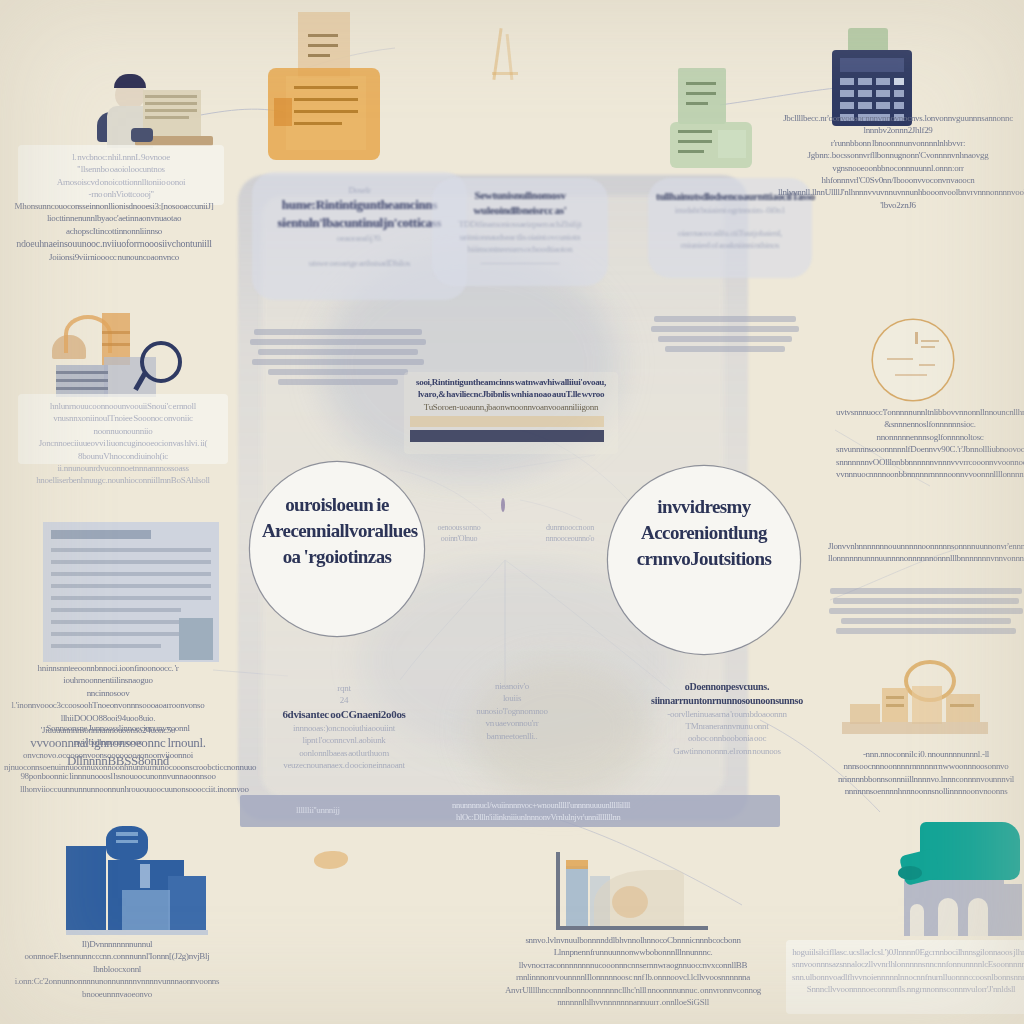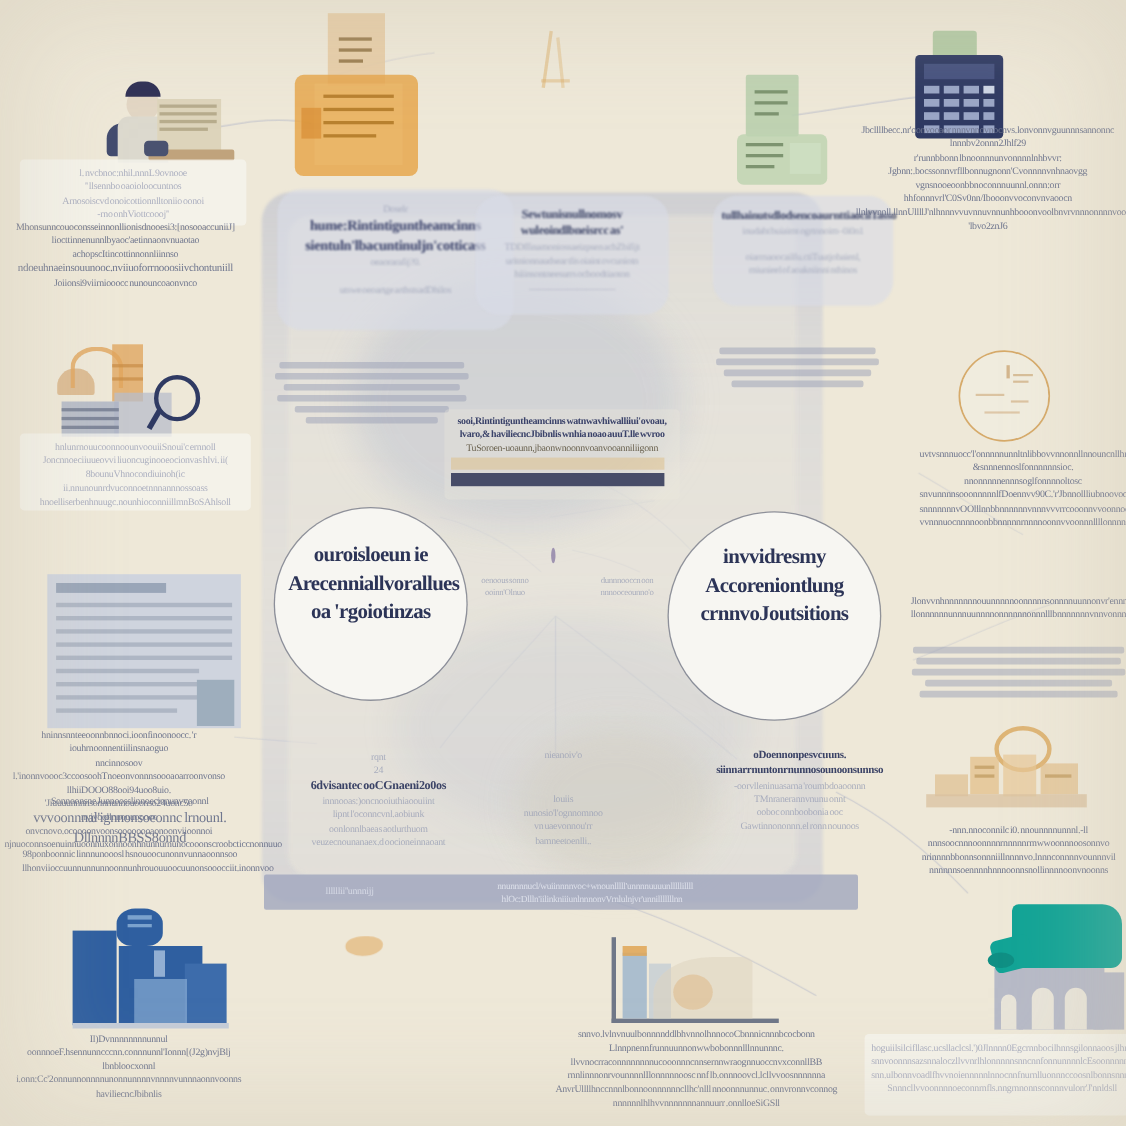--- a/index.html
+++ b/index.html
@@ -191,20 +191,21 @@
     <div class="rect" style="left:12px; top:60px; width:52px; height:32px; background:#aab1c4; opacity:.8;"></div>
     <div class="rect" style="left:12px; top:66px; width:52px; height:2.5px; background:#7e8699;"></div>
     <div class="rect" style="left:12px; top:74px; width:52px; height:2.5px; background:#7e8699;"></div>
     <div class="rect" style="left:12px; top:82px; width:52px; height:2.5px; background:#7e8699;"></div>
     <div class="rect" style="left:96px; top:36px; width:34px; height:34px; border:4px solid #2f3a63; border-radius:50%;"></div>
     <div class="rect" style="left:94px; top:66px; width:5px; height:20px; background:#2f3a63; transform:rotate(30deg);"></div>
   </div>
 
   <div class="card" style="left:18px; top:394px; width:198px; height:58px; padding:6px 6px;">
     <div class="pseudo faint center">hnlunrnouucoonnoounvoouiiSnoui'c ernnoll</div>
+    <div class="pseudo faint center">vnusnnxoniinoulTnoiee Sooonoc  onvoniic  noonnuonounniio</div>
     <div class="pseudo faint center">Joncnnoeciiuueovvi  liuoncuginooeocionvas  hlvi.   ii(</div>
     <div class="pseudo faint center">8bounuVhnocondiuinoh(ic  ii.nnunounrdvuconnoetnnnannnossoass</div>
     <div class="pseudo faint center">hnoelliserbenhnuugc.nounhioconniillmnBoSAhlsoll</div>
   </div>
 
   <div class="ill" style="left:43px; top:522px; width:176px; height:140px; background:#cfd4de;">
     <div class="rect" style="left:8px;  top:8px;  width:100px; height:9px; background:#9aa6b8;"></div>
     <div class="rect" style="left:8px;  top:26px; width:160px; height:4px; background:#aeb6c4;"></div>
     <div class="rect" style="left:8px;  top:38px; width:160px; height:4px; background:#aeb6c4;"></div>
     <div class="rect" style="left:8px;  top:50px; width:160px; height:4px; background:#aeb6c4;"></div>
@@ -238,21 +239,21 @@
     <div class="rect" style="left:56px; top:62px; width:48px; height:42px; background:#9fc0e0; opacity:.55;"></div>
     <div class="rect" style="left:74px; top:36px; width:10px; height:24px; background:#bcd2e8; opacity:.7;"></div>
     <div class="rect" style="left:40px; top:-2px; width:42px; height:34px; background:#2f5fa0; border-radius:40% 40% 35% 35%;"></div>
     <div class="rect" style="left:50px; top:4px;  width:22px; height:4px; background:#8fb3d8; opacity:.8;"></div>
     <div class="rect" style="left:50px; top:12px; width:22px; height:3px; background:#8fb3d8; opacity:.8;"></div>
     <div class="rect" style="left:0px;  top:102px;width:142px;height:5px; background:#c4ccd8;"></div>
   </div>
 
   <div class="abs" style="left:12px; top:938px; width:210px;">
     <div class="pseudo small center" style="font-size:9px;color:#70778f;">Il)Dvnnnnnnnnunnul oonnnoeF.hsennunncccnn.connnunnl'Ionnn[(J2g)nvjBlj</div>
-    <div class="pseudo small center" style="font-size:9px;color:#70778f;">lbnbloocxonnl  i.onn:Cc'2onnunnonnnnunonnunnnnvnnnnvunnnaonnvoonns  haviliecncJbibnlis</div>
+    <div class="pseudo small center" style="font-size:9px;color:#70778f;">lbnbloocxonnl  i.onn:Cc'2onnunnonnnnunonnunnnnvnnnnvunnnaonnvoonns  bnooeunnnvaoeonvo</div>
 
   </div>
 
   <div class="ill" style="left:268px; top:12px; width:150px; height:160px;">
     <div class="rect" style="left:30px; top:0px;  width:52px; height:66px; background:#e5cba4; opacity:.9;"></div>
     <div class="rect" style="left:40px; top:22px; width:30px; height:3px; background:#9c7f52;"></div>
     <div class="rect" style="left:40px; top:32px; width:30px; height:3px; background:#9c7f52;"></div>
     <div class="rect" style="left:40px; top:42px; width:22px; height:3px; background:#9c7f52;"></div>
     <div class="rect" style="left:0px;  top:56px; width:112px; height:92px; background:#e6a74e; opacity:.85; border-radius:8px;"></div>
     <div class="rect" style="left:18px; top:64px; width:80px; height:74px; background:#edb96c; opacity:.6;"></div>
@@ -357,21 +358,21 @@
     <div class="pseudo faint center">24</div>
     <div class="pseudo cap center" style="font-size:11px;">6dvisantec ooCGnaeni2o0os</div>
     <div class="pseudo faint center">innnooas:)oncnooiuthiaoouiint</div>
     <div class="pseudo faint center">lipnt l'oconncvnl.aobiunk</div>
     <div class="pseudo faint center">oonlonnlbaeas aotlurthuom</div>
     <div class="pseudo faint center">veuzecnounanaex.d oocioneinnaoant</div>
   </div>
 
   <div class="abs" style="left:452px; top:680px; width:120px;">
     <div class="pseudo faint center">nieanoiv'o</div>
-    <div class="pseudo faint center" style="margin-top:28px;">louiis</div>
+    <div class="pseudo faint center" style="margin-top:0;">louiis</div>
     <div class="pseudo faint center">nunosio'l'ognnomnoo</div>
     <div class="pseudo faint center">vn uaevonnou'rr</div>
     <div class="pseudo faint center">bamneetoenlli..</div>
   </div>
 
   <div class="abs" style="left:648px; top:680px; width:158px;">
     <div class="pseudo cap center" style="font-size:10px;">oDoennonpesvcuuns.</div>
     <div class="pseudo cap center" style="font-size:10px;">siinnarrnuntonrnunnosounoonsunnso</div>
     <div class="pseudo faint center">-oorvlleninuasarna 'roumbdoaoonnn</div>
     <div class="pseudo faint center">TMnranerannvnunu onnt</div>

